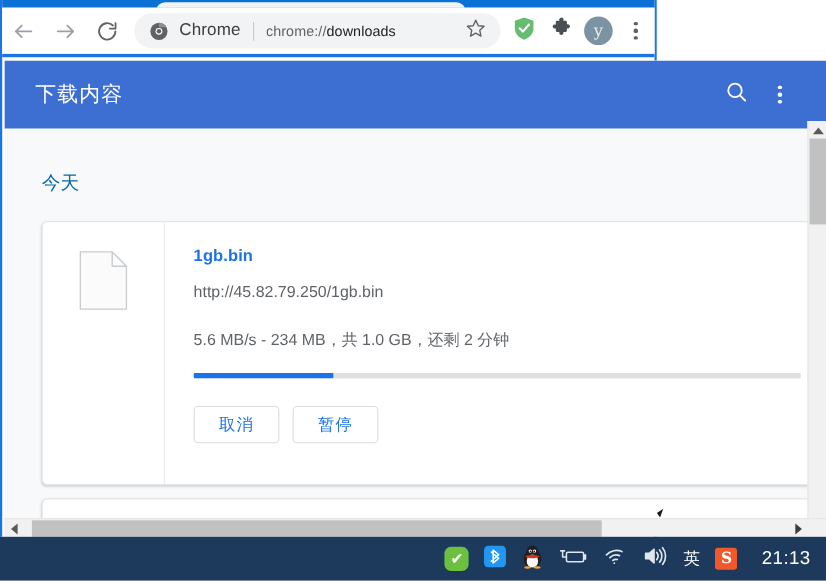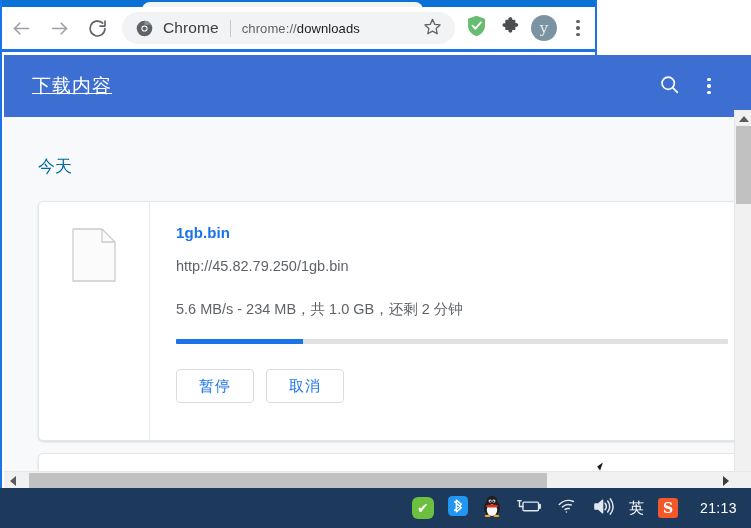--- a/index.html
+++ b/index.html
@@ -91,21 +91,20 @@
   .page {
     position: absolute; left: 2px; top: 55px;
     width: 747px; height: 431px;
     background: #ffffff;
     overflow: hidden;
   }
   .dl-header {
     height: 62px; background: #3d6fd2;
     display: flex; align-items: center; padding: 0 22px 0 28px;
     color: #fff;
-    text-decoration: underline;
   }
   .dl-title { font-size: 19px; letter-spacing: 1px; font-weight: 400; }
   .dl-header .spacer { flex: 1 1 auto; }
   .hdr-icon { width: 40px; height: 40px; display:flex; align-items:center; justify-content:center; }
   .dots-v.white i { background: #ffffff; }
 
   .dl-body {
     position: relative;
     height: 369px;
     background: #f7f9fa;
@@ -187,21 +186,21 @@
 
   
   .taskbar {
     position: absolute; left: 0; bottom: 0; width: 751px; height: 40px;
     background: #1d3a5c;
     display: flex; align-items: center; justify-content: flex-end;
     padding-right: 14px; gap: 14px;
   }
   .tray-item { display: flex; align-items: center; justify-content: center; height: 26px; }
   .tray-text { color: #ffffff; font-size: 15px; }
-  .clock { color: #ffffff; font-size: 14px; margin-left: 8px; letter-spacing: .4px; }
+  .clock { color: #ffffff; font-size: 17px; margin-left: 8px; letter-spacing: .4px; }
   .green-check {
     width: 22px; height: 22px; border-radius: 6px; background: #6cbf3f;
     display: flex; align-items: center; justify-content: center;
     color: #fff; font-size: 14px; line-height: 1;
   }
   .sogou {
     width: 20px; height: 20px; border-radius: 3px; background: #f2582a;
     display: flex; align-items: center; justify-content: center;
     color: #fff; font-size: 14px; font-weight: bold; font-family: "DejaVu Serif", serif;
   }
@@ -337,22 +336,22 @@
             </span>
           </div>
           <div class="card-main">
             <div class="file-name">1gb.bin</div>
             <div class="file-url">http://45.82.79.250/1gb.bin</div>
             <div class="file-status">5.6 MB/s - 234 MB，共 1.0 GB，还剩 2 分钟</div>
             <div class="progress-track">
               <div class="progress-fill" id="progressFill" style="width: 23%; background: rgb(26, 115, 232);"></div>
             </div>
             <div class="btn-row">
+              <div class="btn">取消</div>
               <div class="btn">暂停</div>
-              <div class="btn">取消</div>
             </div>
           </div>
         </div>
 
         <div class="card2"></div>
       </div>
 
       <div class="vscroll">
         <div class="arrow up">
           <span class="tri up"></span>

